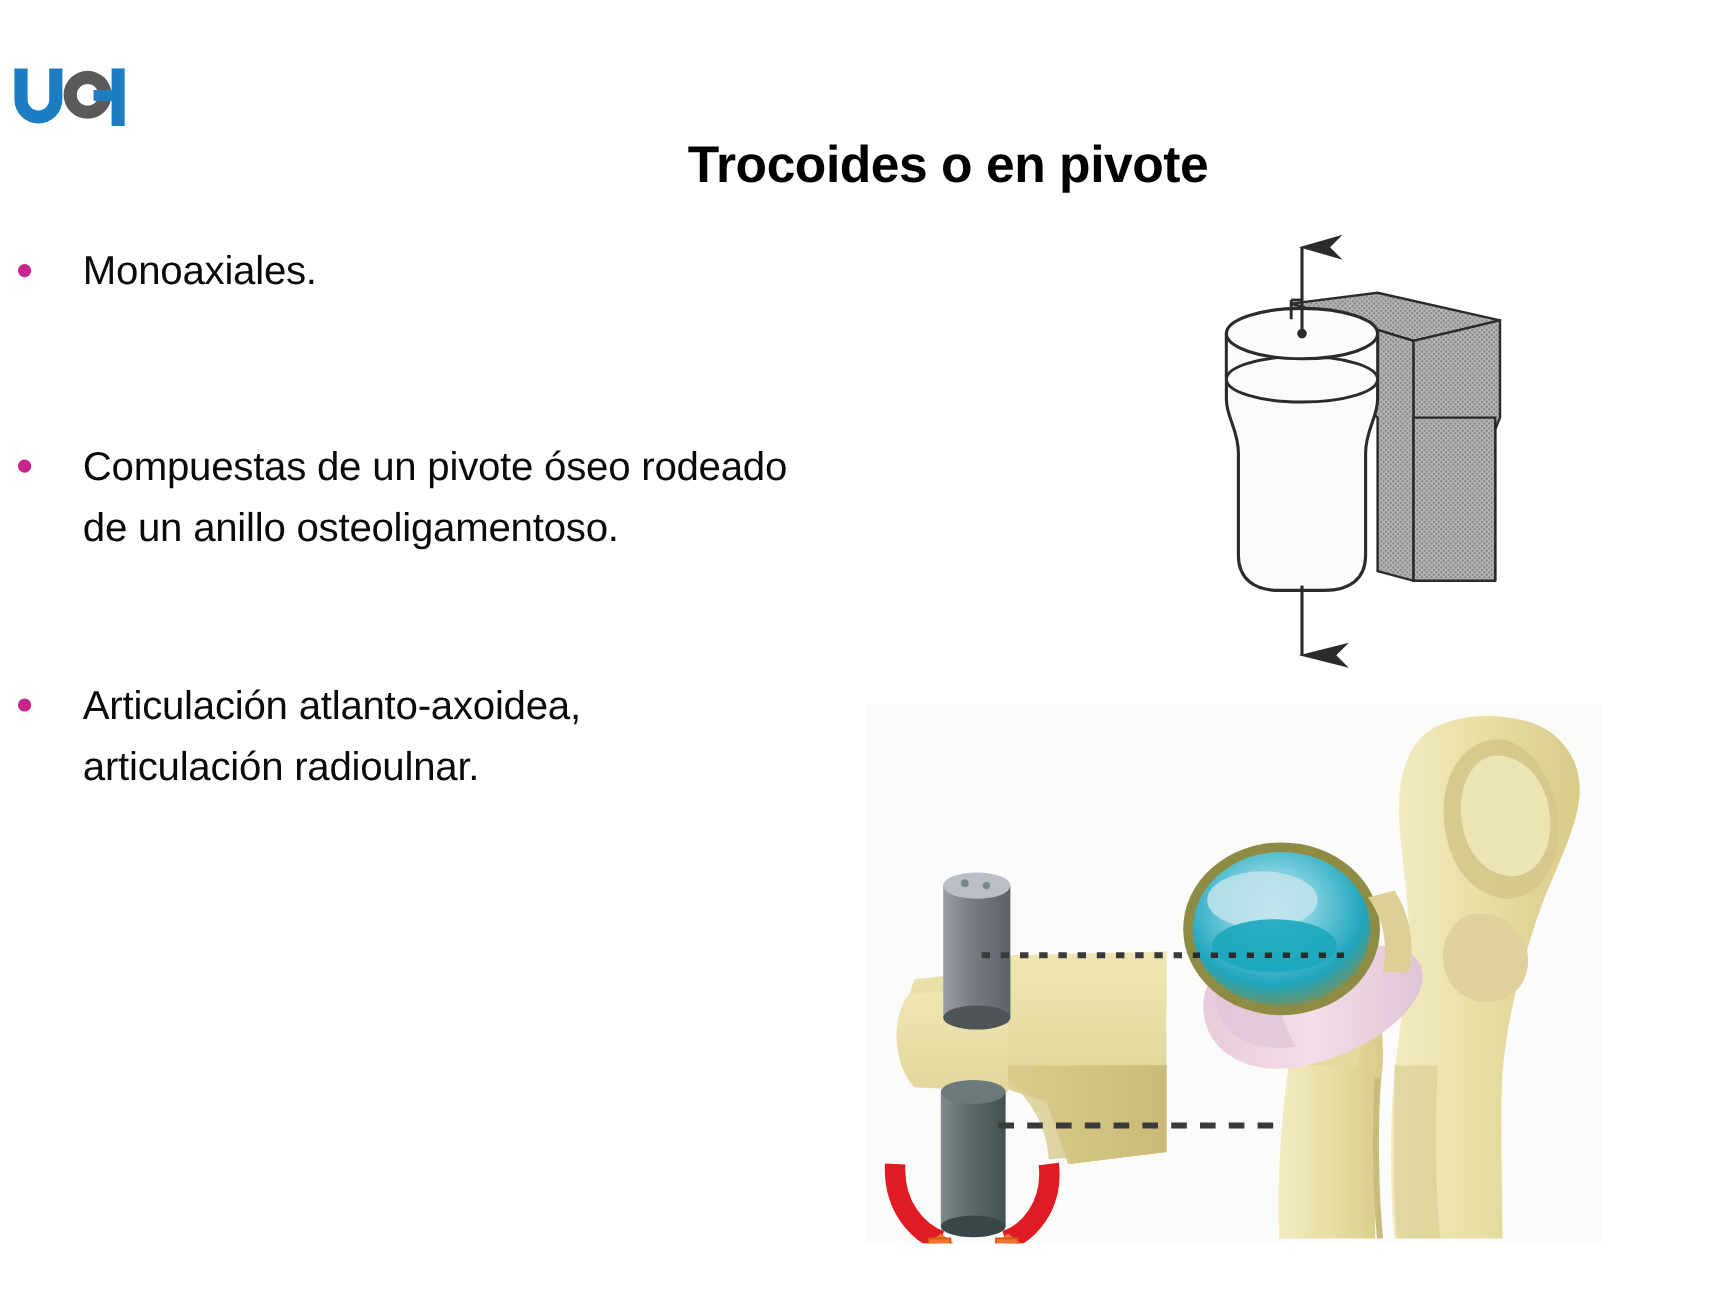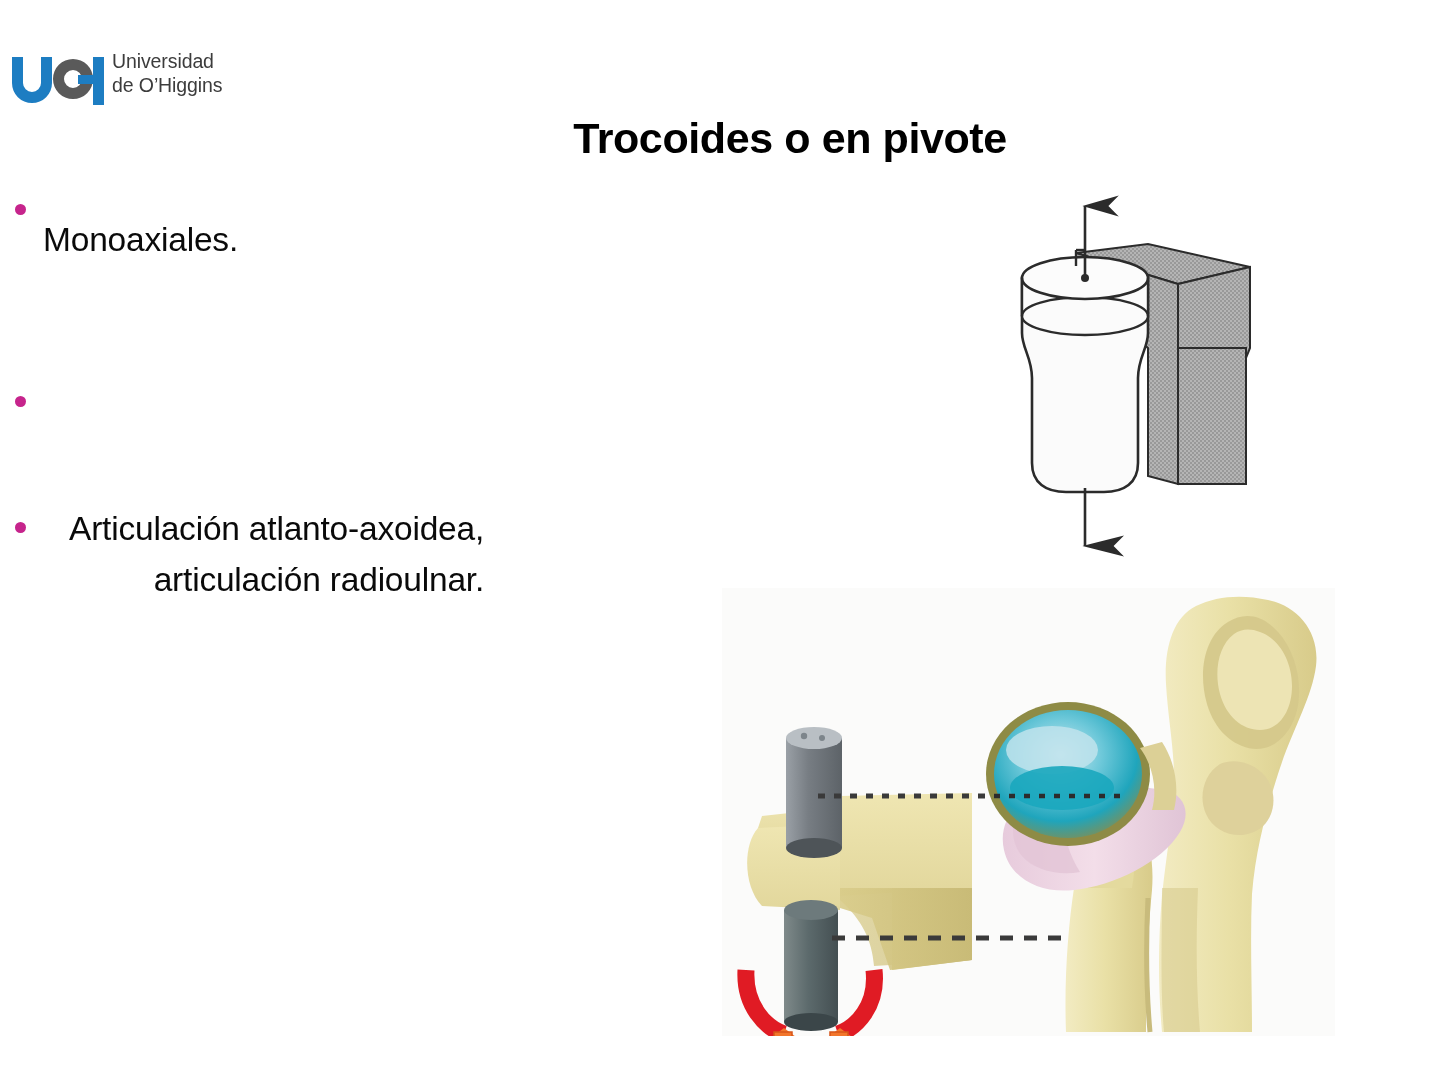--- a/index.html
+++ b/index.html
@@ -66,23 +66,23 @@
     position: absolute;
     left: 0px;
     top: 186px;
     width: 800px;
   }
   .bullet-row {
     position: relative;
     display: flex;
     align-items: flex-start;
   }
-  .bullet-row.b1 { margin-top: 0px; flex-direction: column; }
+  .bullet-row.b1 { margin-top: 16px; }
   .bullet-row.b2 { margin-top: 112px; }
-  .bullet-row.b3 { margin-top: 97px; text-align: right; }
+  .bullet-row.b3 { margin-top: 97px; }
 
   .bullet-dot {
     flex: 0 0 auto;
     width: 11px;
     height: 11px;
     border-radius: 50%;
     background: #C6248C;
     margin-left: 15px;
     margin-top: 18px;
   }
@@ -127,37 +127,35 @@
         <path d="M4 6 L4 32 A20 20 0 0 0 44 32 L44 6 L33 6 L33 32 A9 9 0 0 1 15 32 L15 6 Z" fill="#1D7DC2"></path>
 
         <path d="M45 28 A20 20 0 1 1 85 28 A20 20 0 1 1 45 28 Z
                  M56 28 A9 9 0 1 0 74 28 A9 9 0 1 0 56 28 Z" fill="#5A5A5A" fill-rule="evenodd"></path>
 
         <rect x="85" y="6" width="11" height="48" fill="#1D7DC2"></rect>
 
         <rect x="70" y="24" width="18" height="9" fill="#1D7DC2"></rect>
       </svg>
     </div>
-    <div class="logo-text">
-      <div>Universidad</div>
-      <div>de O’Higgins</div>
-    </div>
   </div>
 
   <div class="title">Trocoides o en pivote</div>
 
   <div class="bullets">
 
     <div class="bullet-row b1">
       <span class="bullet-dot"></span>
       <span class="bullet-text">Monoaxiales.</span>
     </div>
 
     <div class="bullet-row b2">
       <span class="bullet-dot"></span>
+      <span class="bullet-text">Compuestas de un pivote óseo rodeado
+de un anillo osteoligamentoso.</span>
     </div>
 
     <div class="bullet-row b3">
       <span class="bullet-dot"></span>
       <span class="bullet-text">Articulación atlanto-axoidea,
 articulación radioulnar.</span>
     </div>
 
   </div>
 

